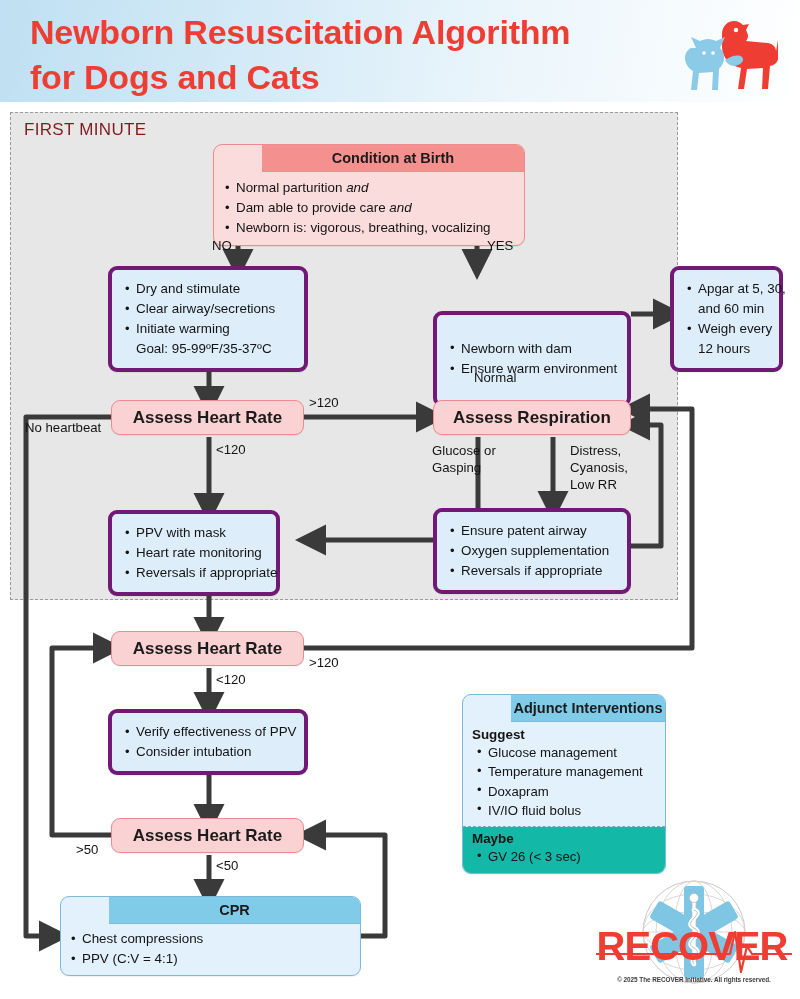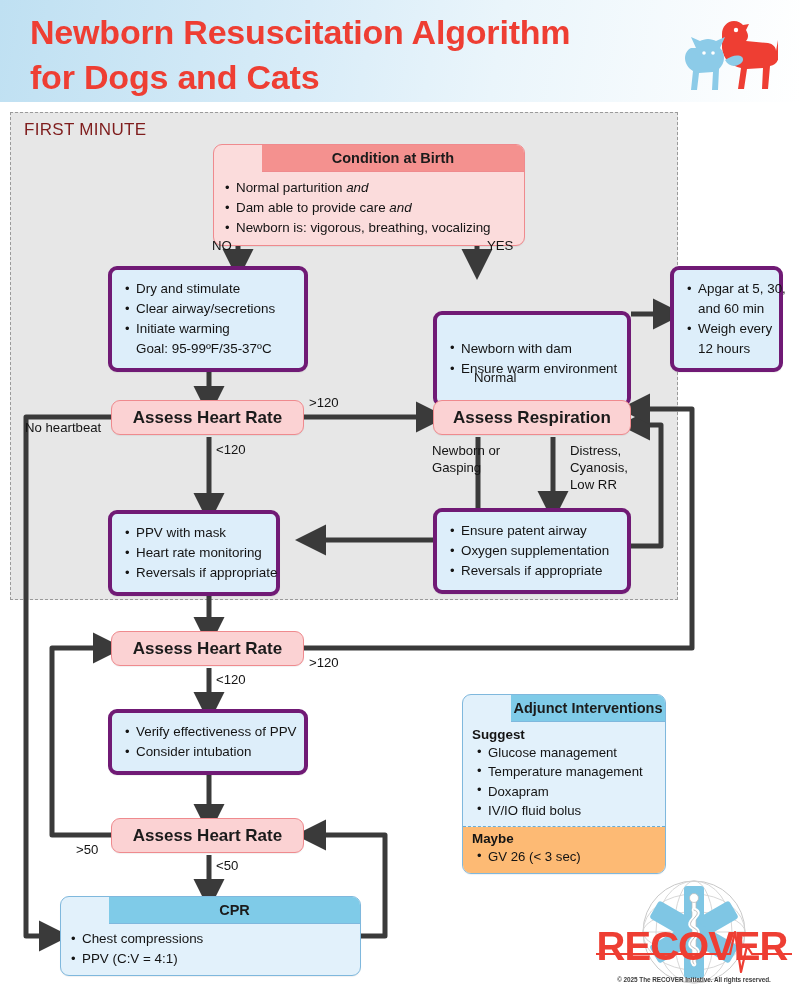--- a/index.html
+++ b/index.html
@@ -117,21 +117,21 @@
     position:absolute;left:462px;top:694px;width:204px;
   }
   #adjunct .bar{background:#7fcbe8;border-bottom:1px solid #7fb8dd;}
   #adjunct .suggest{
     background:#e2f1fb;
     border:1px dashed #6aaed6;
     border-top:none;border-left:none;border-right:none;
     padding:5px 8px 6px 9px;
   }
   #adjunct .maybe{
-    background:#fdba74;
+    background:#14b8a6;
     padding:4px 8px 7px 9px;
   }
   .secthead{font-weight:bold;font-size:13.4px;color:#141414;margin-bottom:1px;}
   #adjunct ul.bl li{padding-left:16px;font-size:13.2px;line-height:1.46;}
   #adjunct ul.bl li::before{left:5px;}
 
   
   #cpr-body{display:flex;padding:5px 10px 6px 9px;}
   #cpr-body .col{flex:0 0 auto;}
   #cpr-body .col1{width:145px;}
@@ -264,21 +264,21 @@
 
   <div class="node pill" style="left:111px;top:400px;width:193px;height:35px;">Assess Heart Rate</div>
 
   <div class="node pill" style="left:433px;top:400px;width:198px;height:35px;">Assess Respiration</div>
 
   <div class="elabel" style="left:25px;top:396px;margin-top:24px;">No heartbeat</div>
   <div class="elabel" style="left:309px;top:395px;">&gt;120</div>
   <div class="elabel" style="left:216px;top:442px;">&lt;120</div>
   <div class="elabel" style="left:474px;top:370px;">Normal</div>
   <div class="elabel" style="left:432px;top:443px;">
-    <span>Newborn or</span><br>
+    <span>Glucose or</span><br>
     <span>Gasping</span>
   </div>
   <div class="elabel" style="left:570px;top:443px;">
     <span>Distress,</span><br>
     <span>Cyanosis,</span><br>
     <span>Low RR</span>
   </div>
 
   <div class="node bluebox boxpad" style="left:108px;top:510px;width:172px;">
     <ul class="bl">

